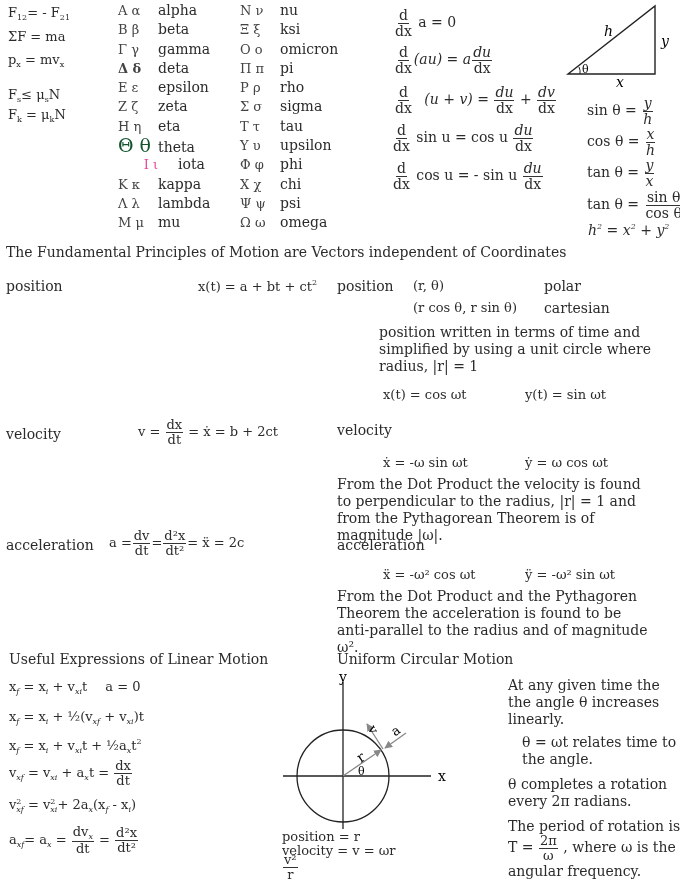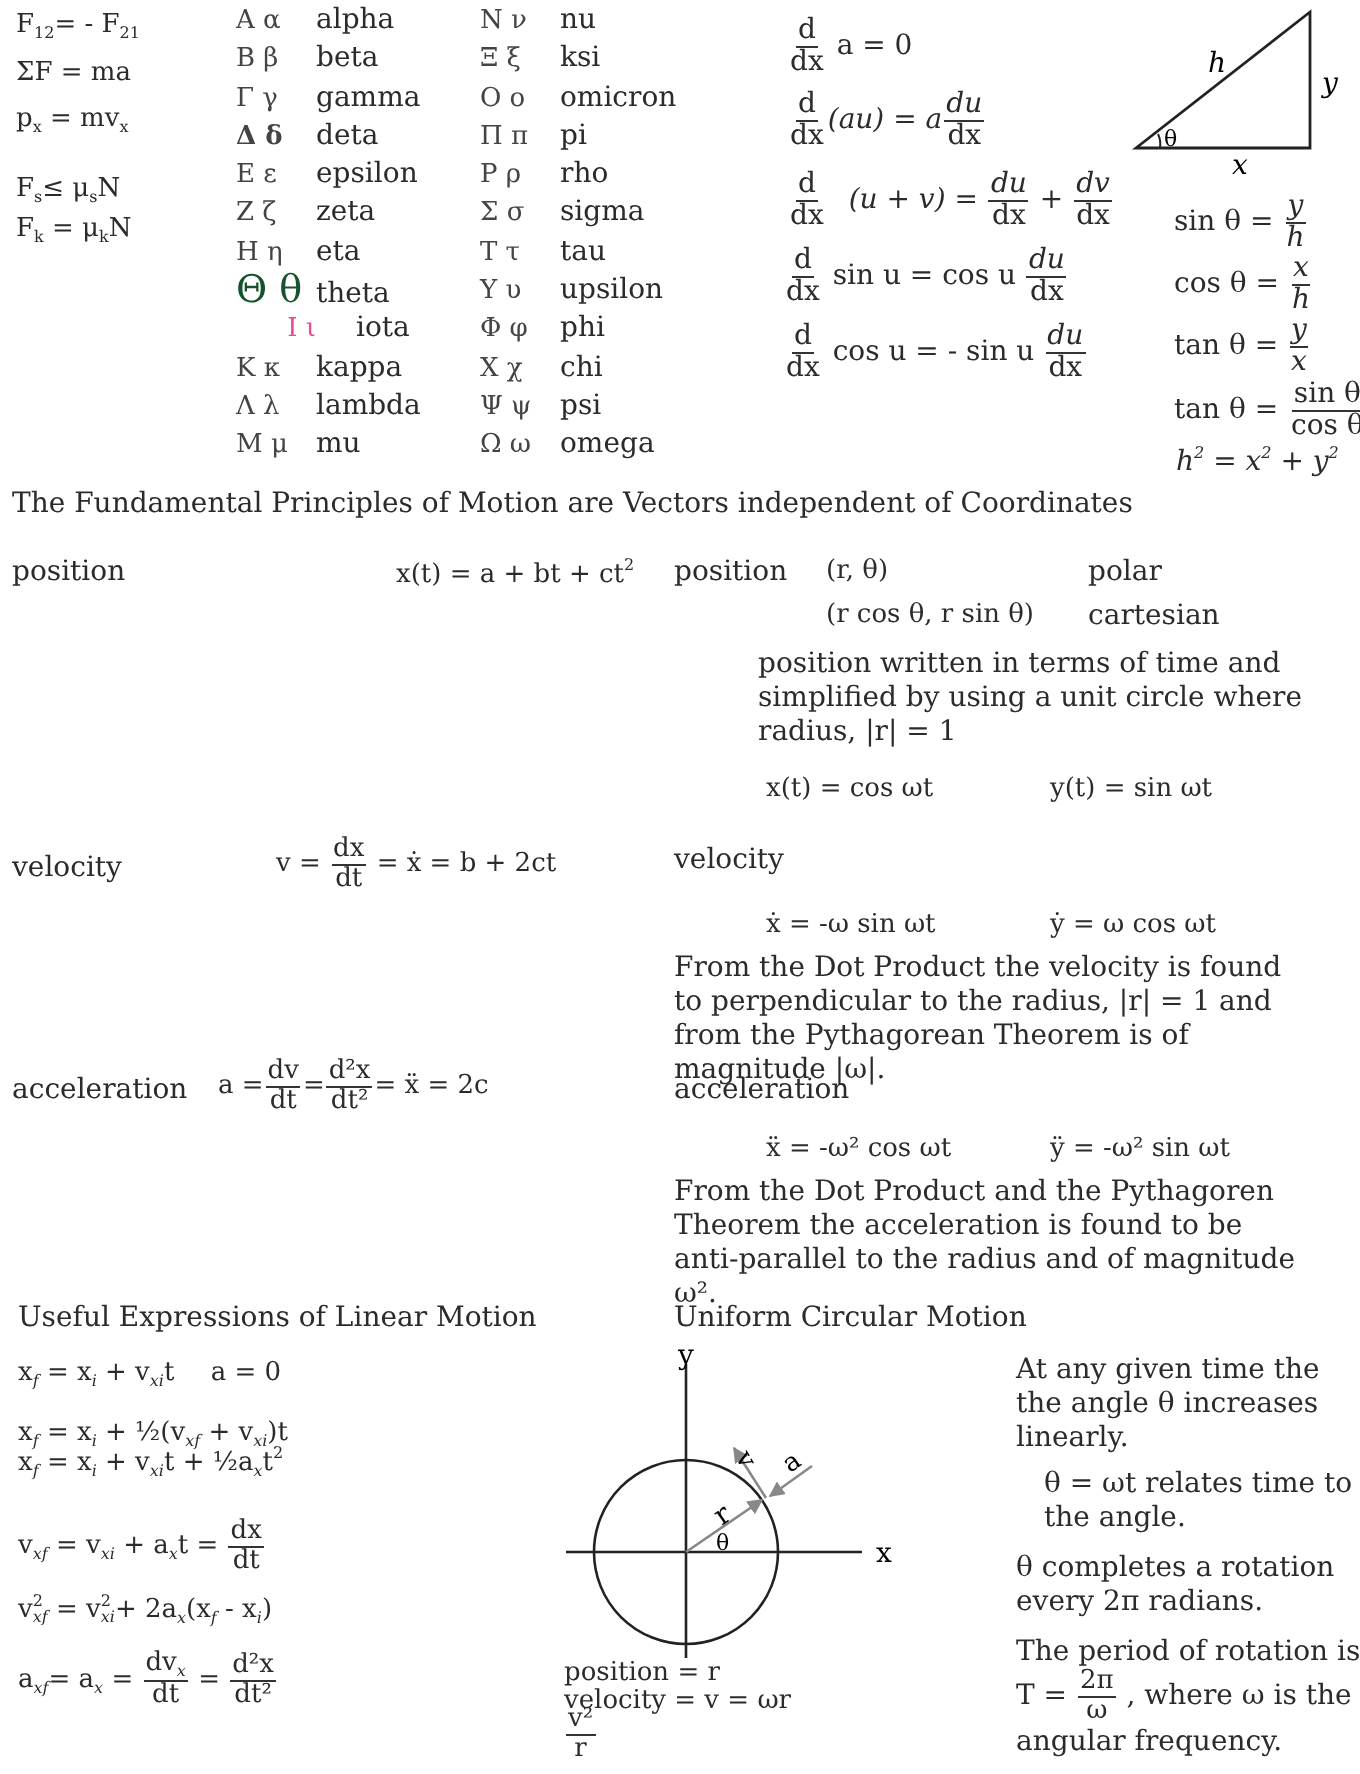--- a/index.html
+++ b/index.html
@@ -224,21 +224,21 @@
   <span style="margin-left:14px">a = 0</span>
 </div>
 
 <div class="abs" style="left:9px;top:709px;font-size:13px;">
   <span>x</span><span class="sub it">f</span>
   <span>= x</span><span class="sub it">i</span>
   <span>+ ½(v</span><span class="sub it">xf</span>
   <span>+ v</span><span class="sub it">xi</span><span>)t</span>
 </div>
 
-<div class="abs" style="left:9px;top:722px;font-size:13px;">
+<div class="abs" style="left:9px;top:737px;font-size:13px;">
   <span>x</span><span class="sub it">f</span>
   <span>= x</span><span class="sub it">i</span>
   <span>+ v</span><span class="sub it">xi</span><span>t + ½a</span><span class="sub it">x</span><span>t</span><span class="sup">2</span>
 </div>
 
 <div class="abs" style="left:9px;top:759px;font-size:13px;">
   <span>v</span><span class="sub it">xf</span>
   <span>= v</span><span class="sub it">xi</span>
   <span>+ a</span><span class="sub it">x</span><span>t =</span>
   <span class="frac">

